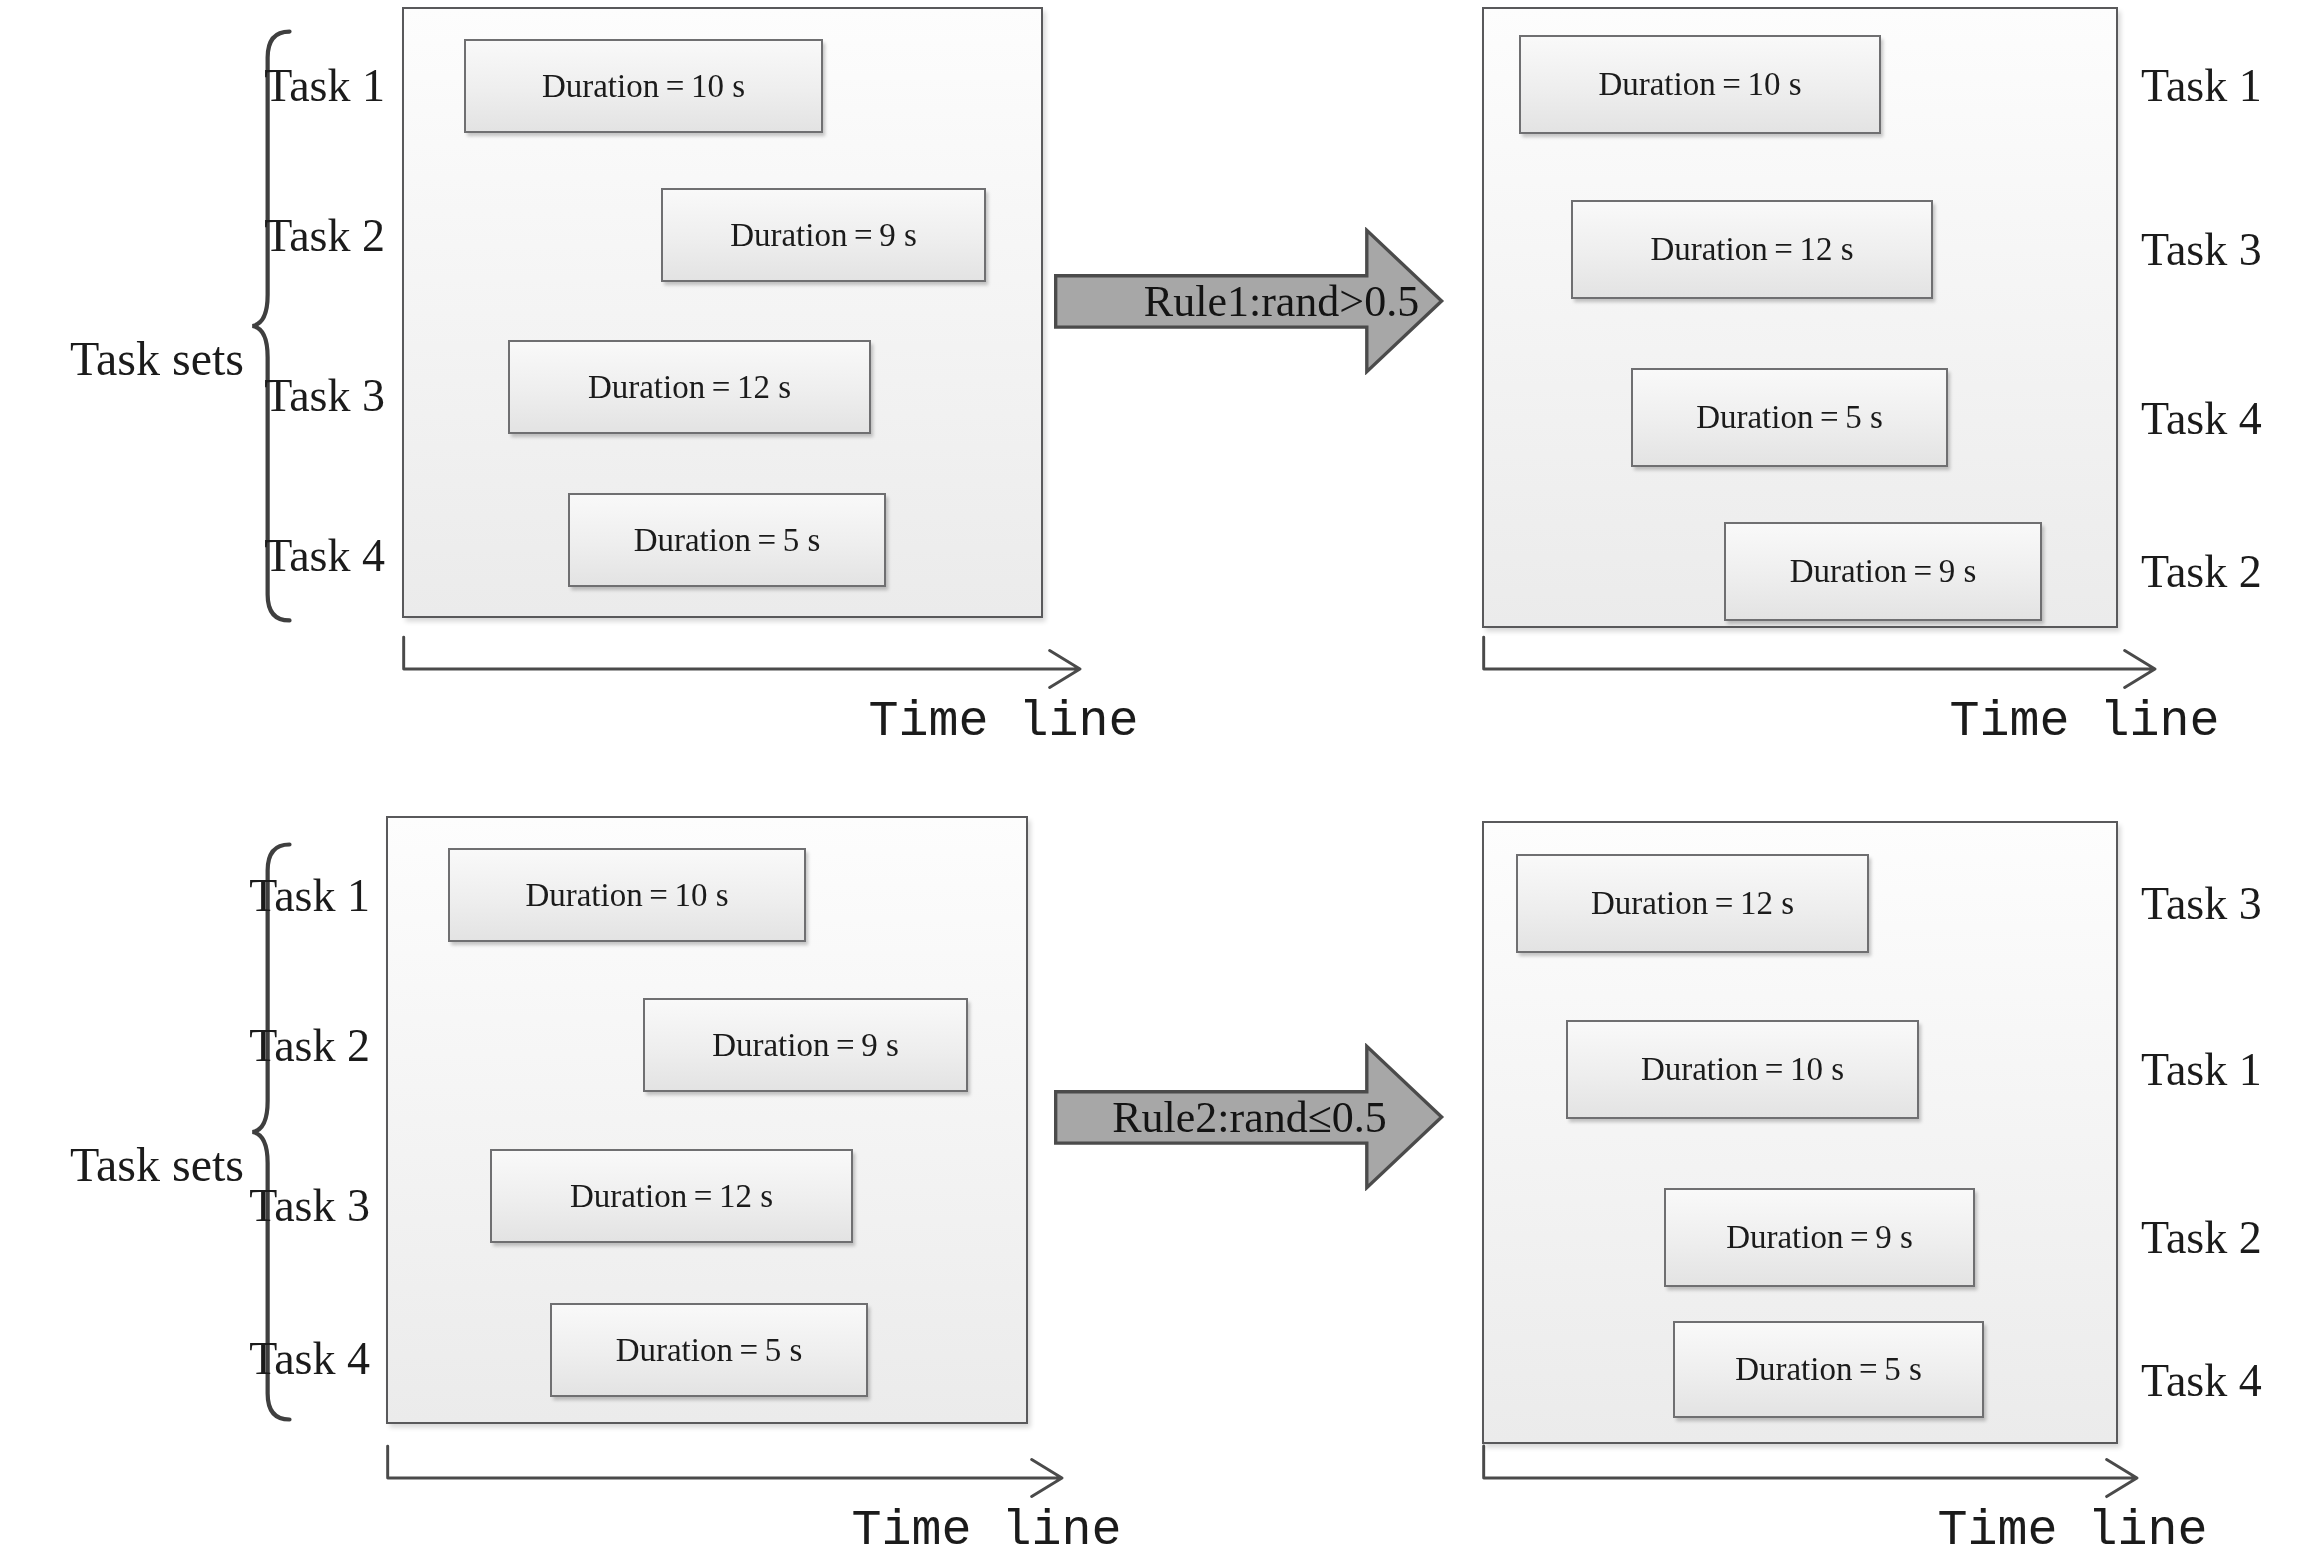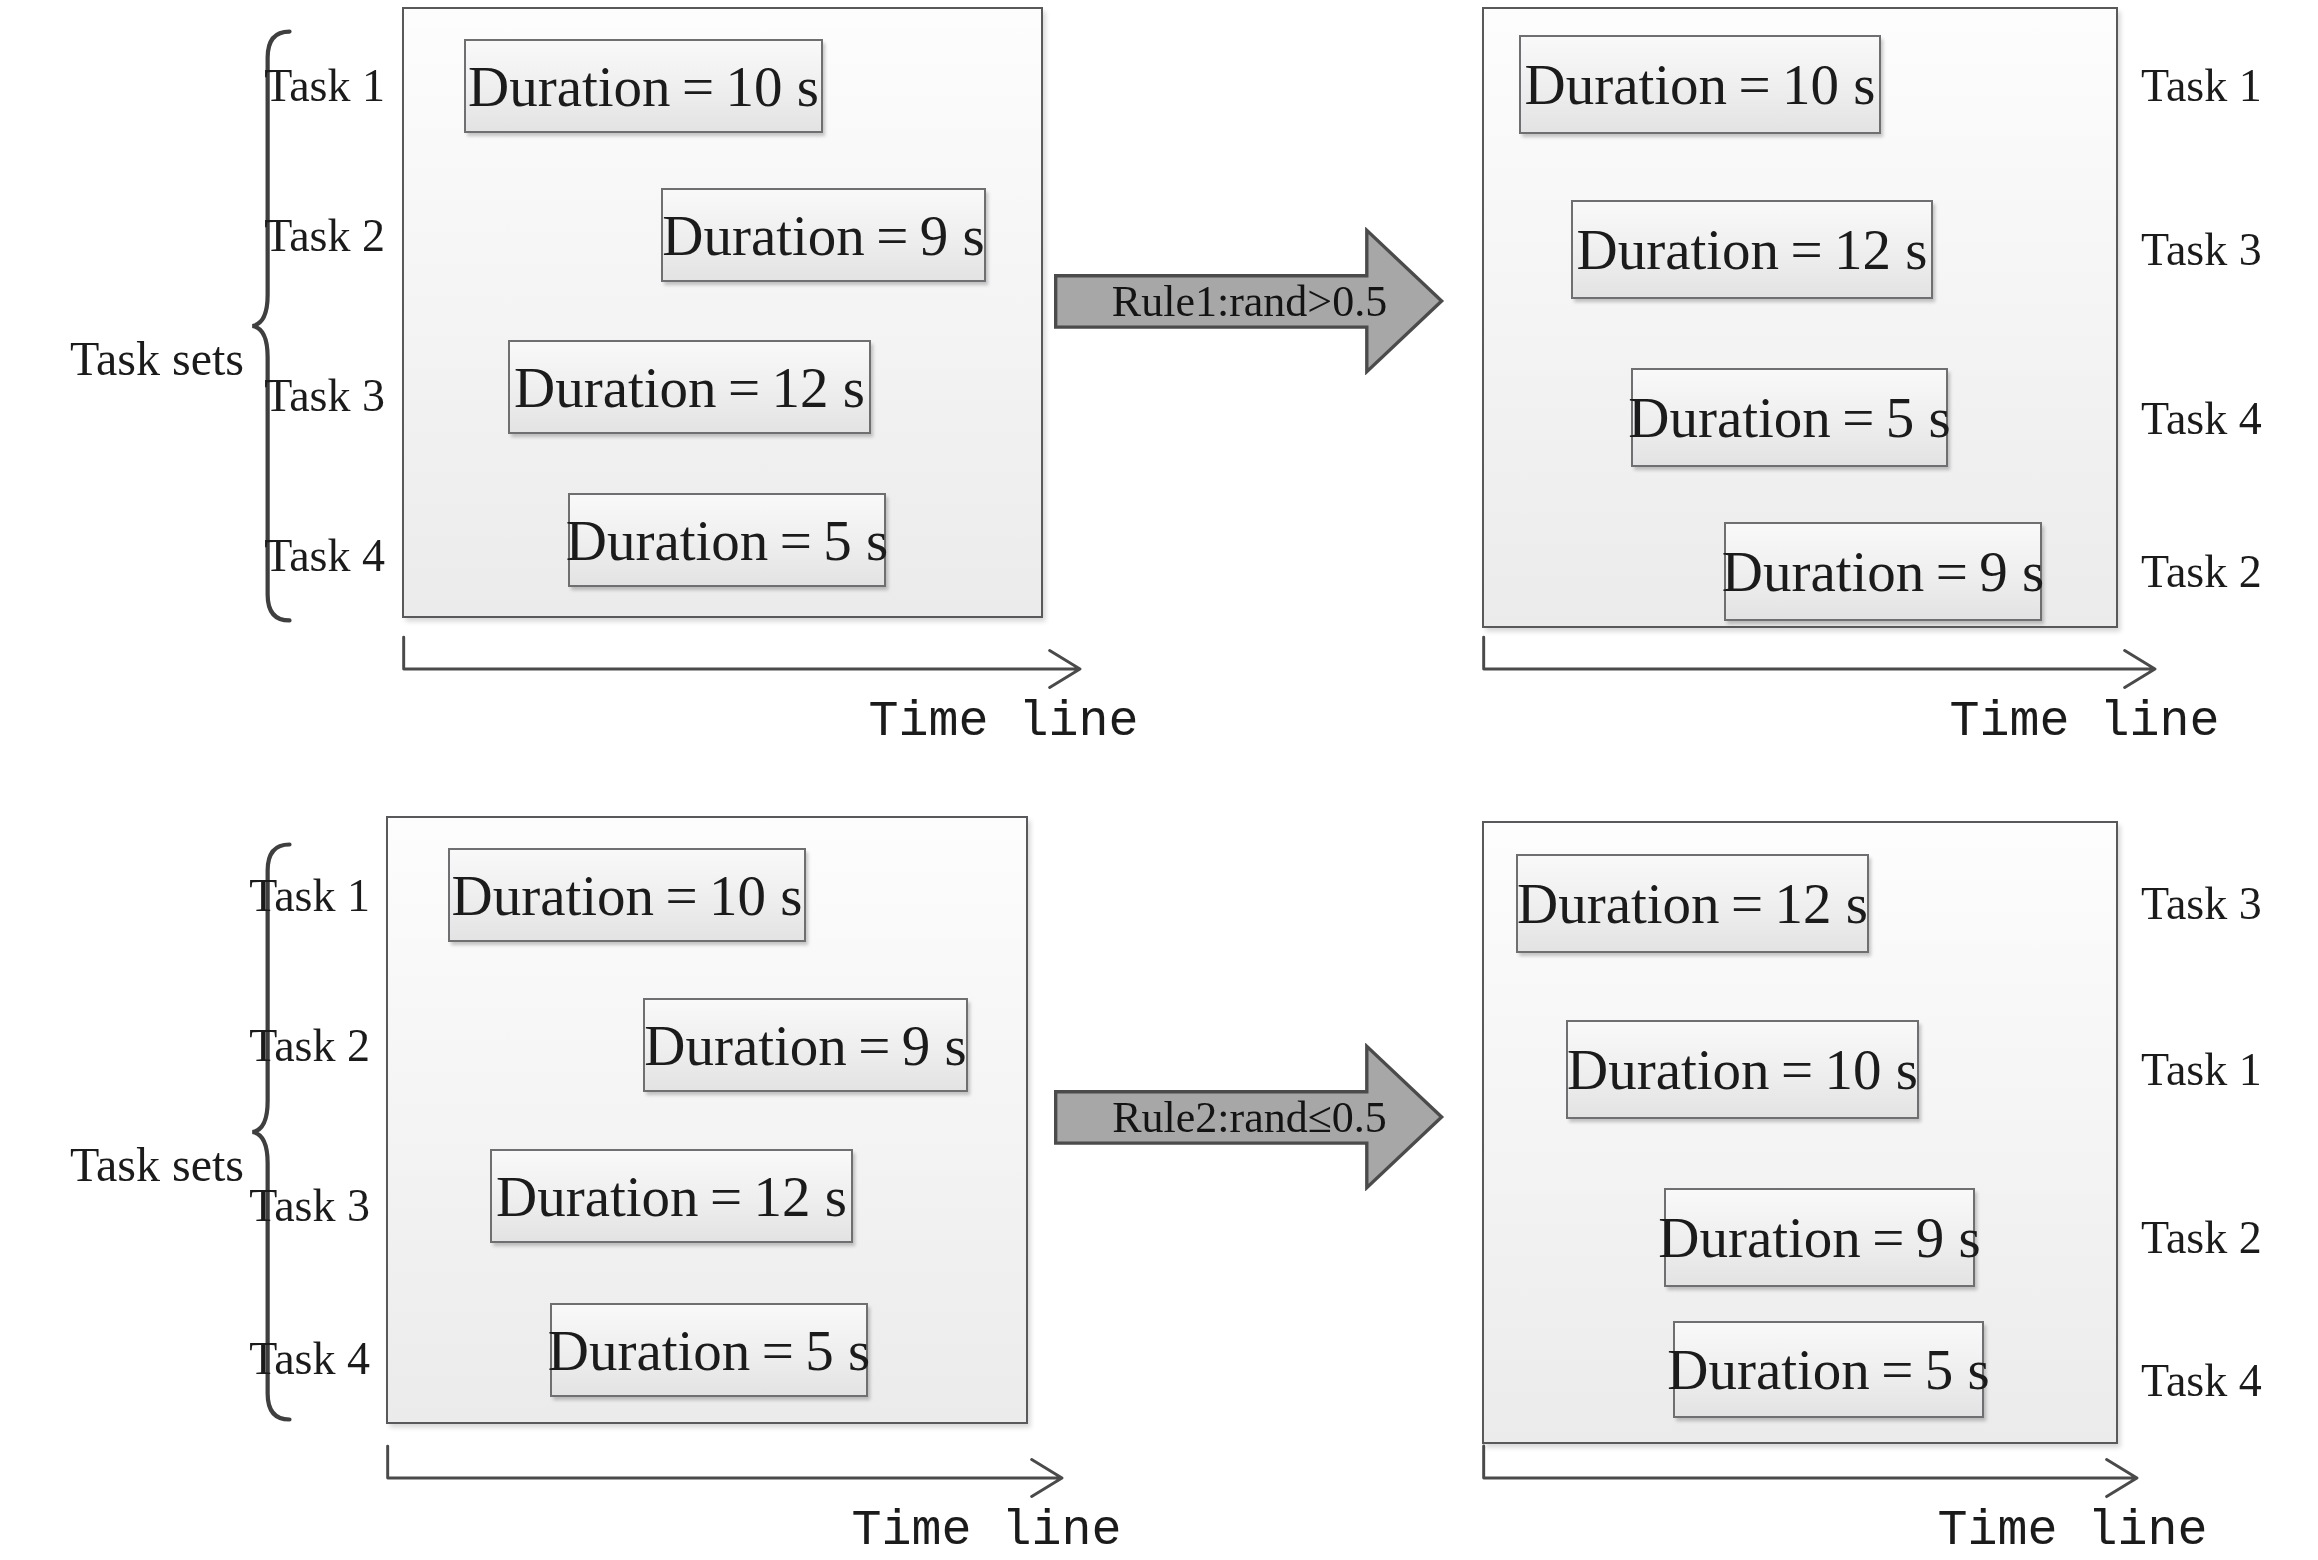--- a/index.html
+++ b/index.html
@@ -22,21 +22,21 @@
   }
   .dbox {
     position: absolute;
     box-sizing: border-box;
     display: flex;
     align-items: center;
     justify-content: center;
     background: linear-gradient(180deg, #f9f9f9 0%, #eeeeee 55%, #e3e3e3 100%);
     border: 2.5px solid #6f6f71;
     box-shadow: 3.4px 4.2px 3.4px rgba(0,0,0,0.22);
-    font-size: 57px;
+    font-size: 33px;
     white-space: nowrap;
   }
   .tasklabel {
     position: absolute;
     font-size: 46px;
     line-height: 59px;
     white-space: nowrap;
   }
   .tl-left  { text-align: right; width: 185px; }
   .tl-right { text-align: left;  width: 202px; }
@@ -89,21 +89,21 @@
     <div class="panel" style="left:402px; top:6.7px; width:641px; height:611px;"></div>
 
     <div class="dbox" style="left:464px; top:39px;  width:359px; height:94px;">Duration = 10 s</div>
     <div class="dbox" style="left:661px; top:188px; width:325px; height:94px;">Duration = 9 s</div>
     <div class="dbox" style="left:508px; top:340px; width:363px; height:94px;">Duration = 12 s</div>
     <div class="dbox" style="left:568px; top:493px; width:318px; height:94px;">Duration = 5 s</div>
 
     <svg class="abs" style="left:1054px; top:227px;" width="391" height="148" viewBox="0 0 465 176">
       <polygon points="2,58 372,58 372,4 461,88 372,172 372,119 2,119" fill="#a7a7a7" stroke="#4b4b4b" stroke-width="4"></polygon>
     </svg>
-    <div class="rulelabel" style="left:1054px; top:272px; width:391px;">Rule1:rand&gt;0.5</div>
+    <div class="rulelabel" style="left:1054px; top:272px; width:391px;padding-left:32px;">Rule1:rand&gt;0.5</div>
 
     <div class="panel" style="left:1482px; top:6.7px; width:636px; height:621px;"></div>
 
     <div class="dbox" style="left:1519px; top:35px;  width:362px; height:99px;">Duration = 10 s</div>
     <div class="dbox" style="left:1571px; top:200px; width:362px; height:99px;">Duration = 12 s</div>
     <div class="dbox" style="left:1631px; top:368px; width:317px; height:99px;">Duration = 5 s</div>
     <div class="dbox" style="left:1724px; top:522px; width:318px; height:99px;">Duration = 9 s</div>
 
     <div class="tasklabel tl-right" style="left:2141px; top:56px;">Task 1</div>
     <div class="tasklabel tl-right" style="left:2141px; top:220px;">Task 3</div>

